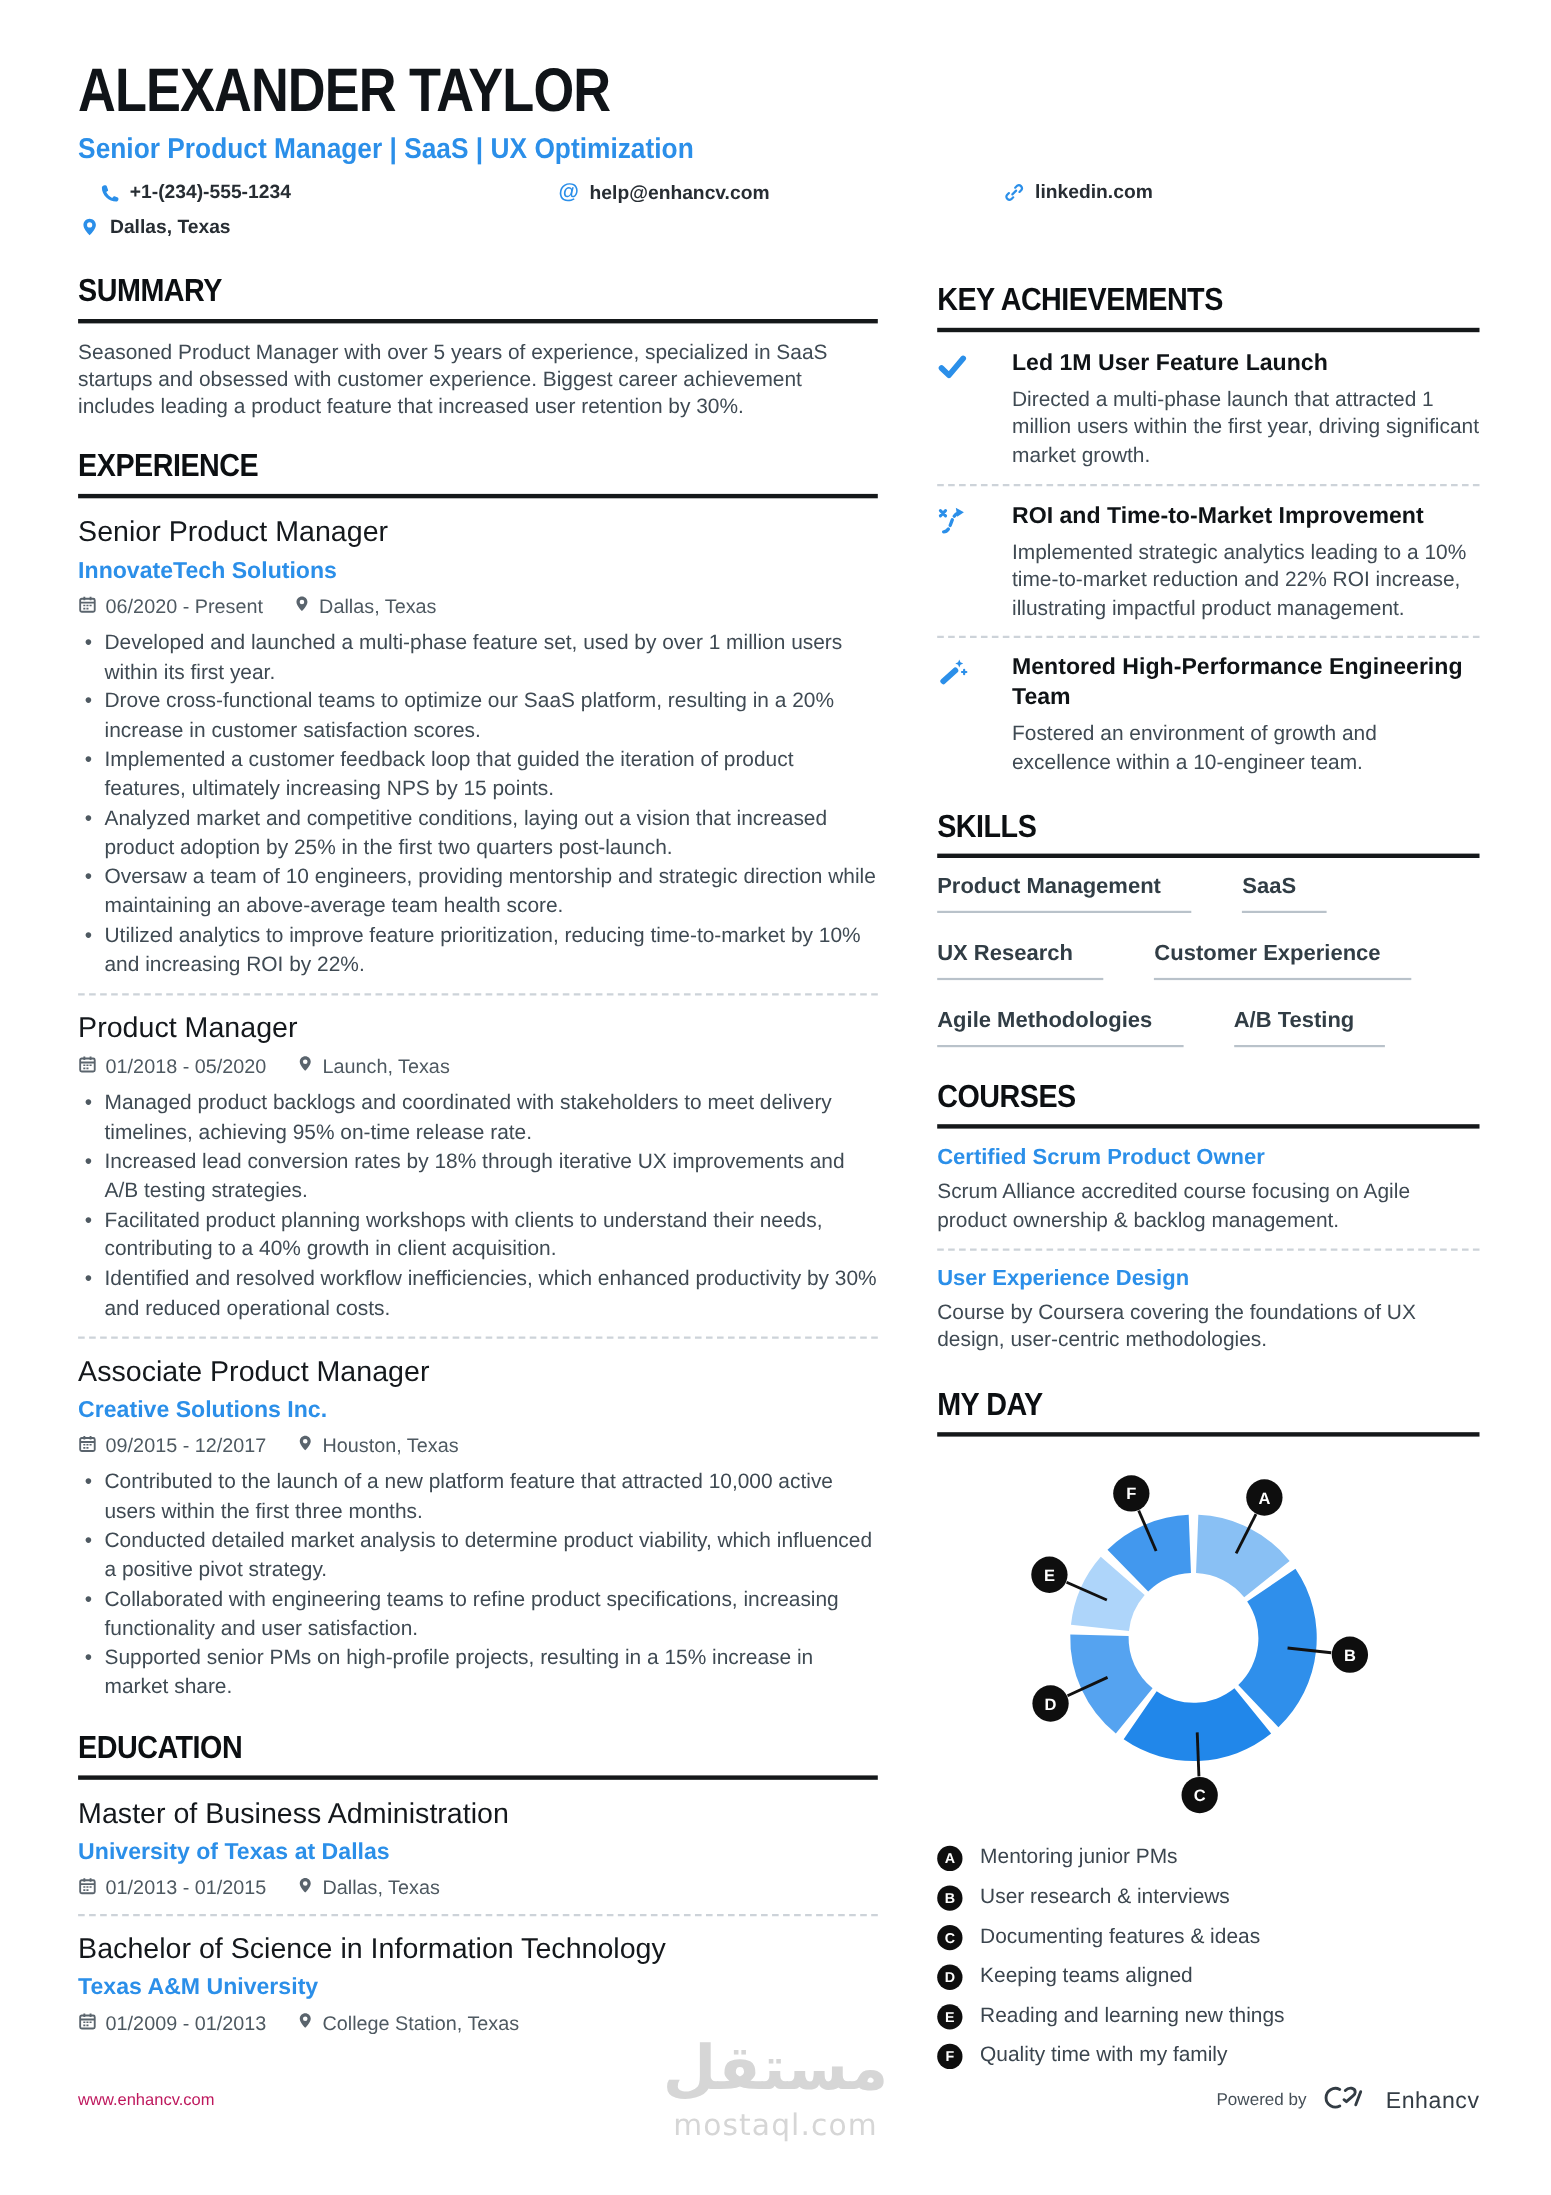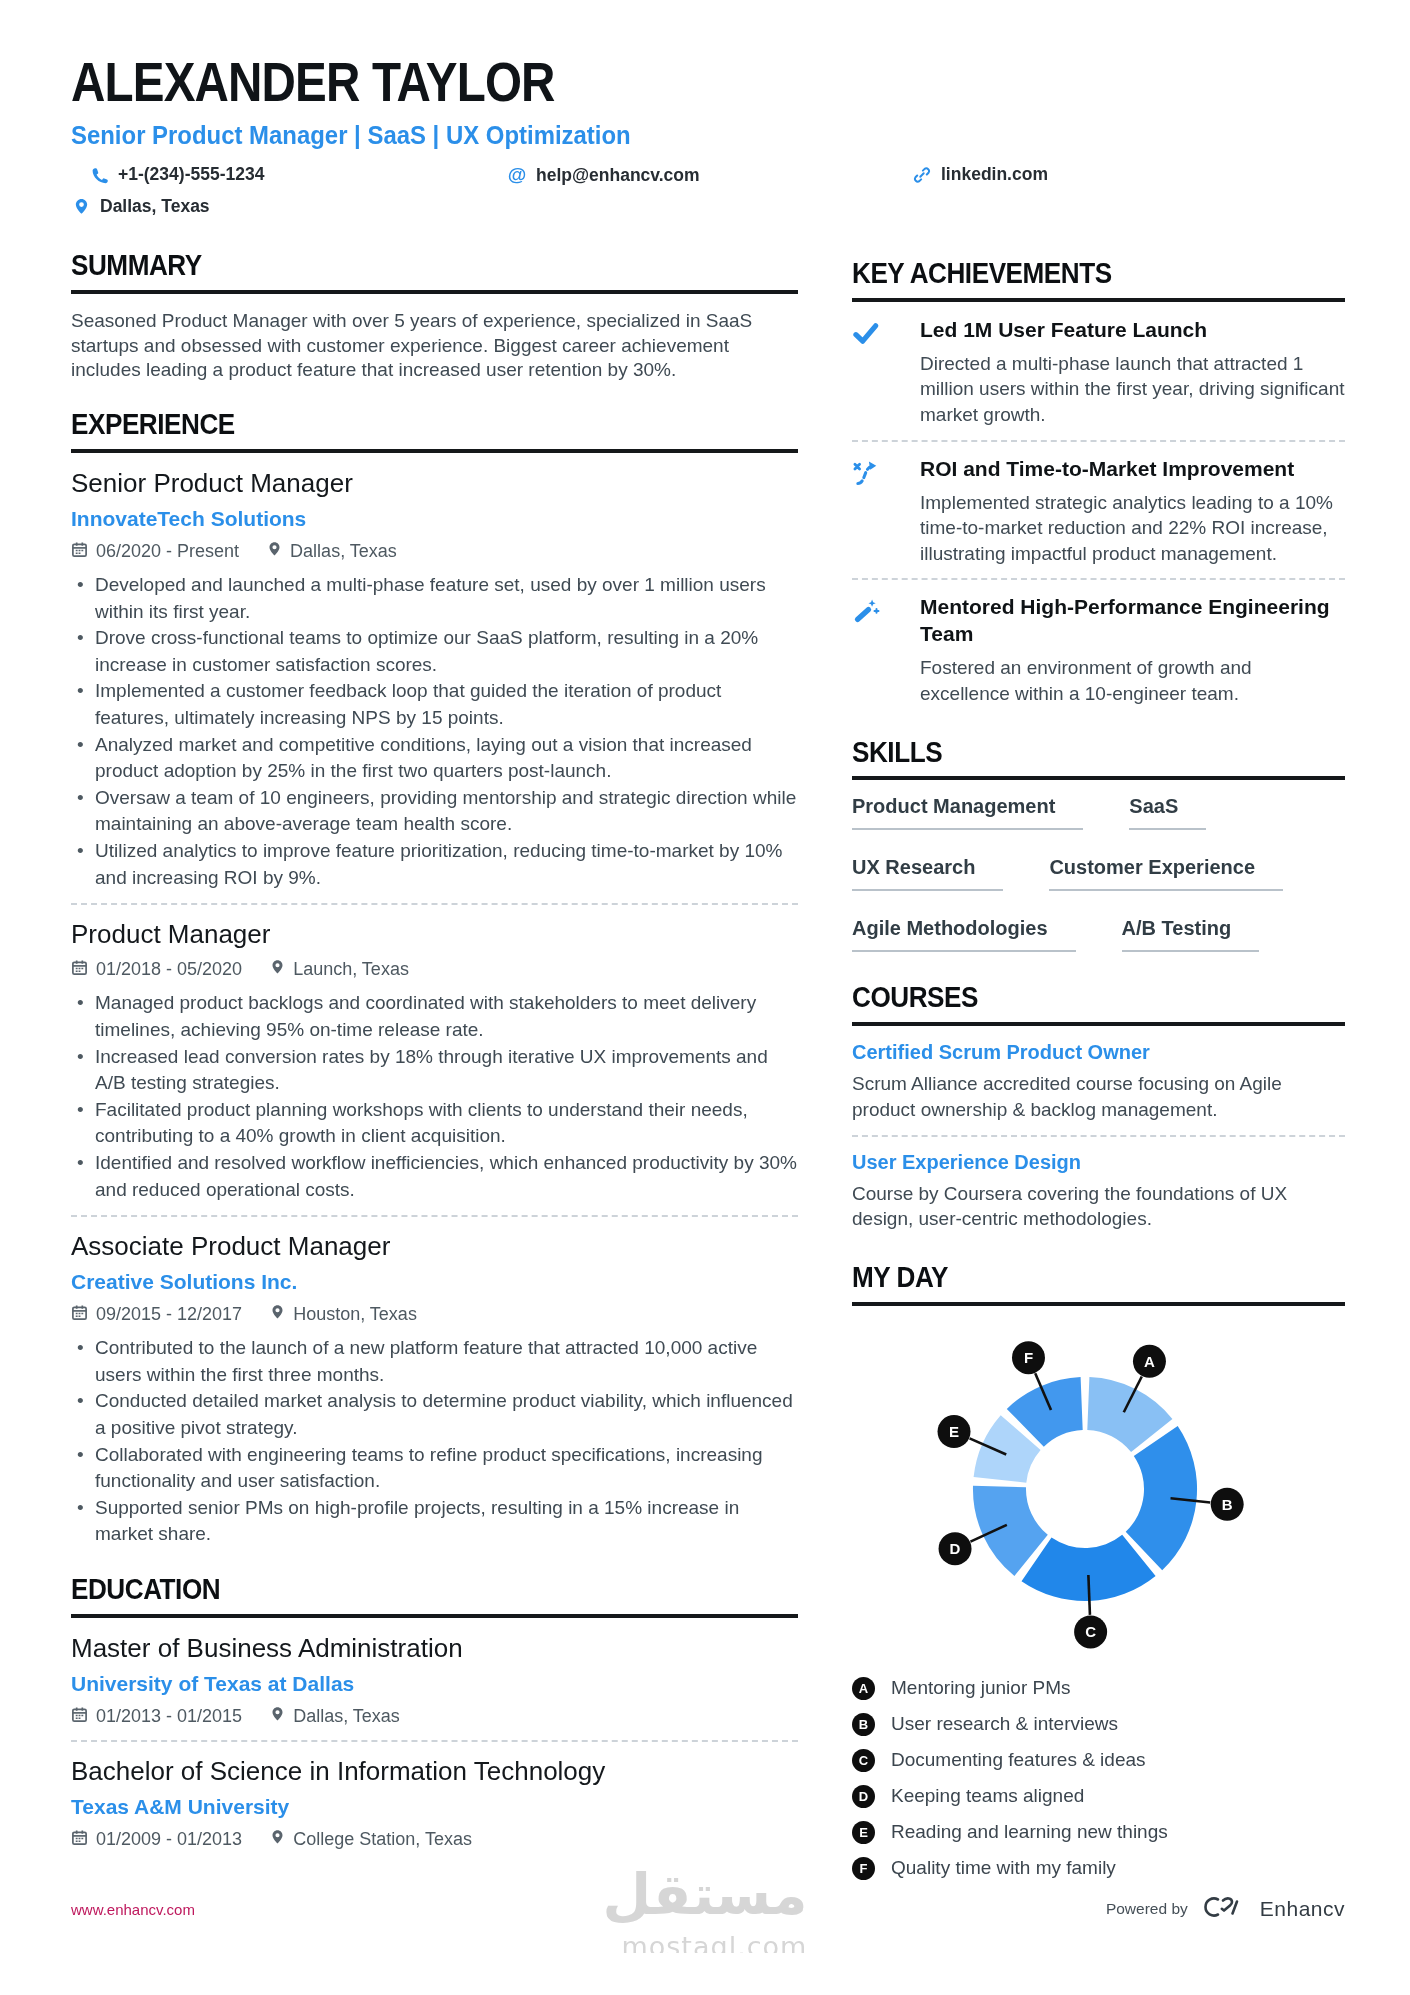--- a/index.html
+++ b/index.html
@@ -55,21 +55,21 @@
               font-size:13px;font-weight:bold;display:flex;align-items:center;justify-content:center;flex:0 0 auto;}
   .legend-label{font-size:19px;color:#3b454e;}
   
   .footer{position:absolute;left:71px;top:1892px;width:1274px;display:flex;
           justify-content:space-between;align-items:center;}
   .footer-site{font-size:15px;color:#be185d;}
   .powered{display:flex;align-items:center;gap:13px;}
   .powered-label{font-size:15.5px;color:#454f57;}
   .brand{font-size:21px;color:#333c44;letter-spacing:.5px;}
   .watermark{position:absolute;left:50%;top:1853px;transform:translateX(-50%);
-             text-align:right;color:#d6d6d6;font-family:"DejaVu Sans",sans-serif;pointer-events:none;margin-top:14px;}
+             text-align:center;color:#d6d6d6;font-family:"DejaVu Sans",sans-serif;pointer-events:none;}
   .wm-ar{font-size:56px;font-weight:bold;line-height:1;}
   .wm-la{font-size:27px;letter-spacing:1px;margin-top:8px;}
 </style>
 </head>
 <body>
 
 <div class="page">
 
   <header class="header">
     <h1 class="name"><span>ALEXANDER TAYLOR</span></h1>
@@ -135,21 +135,21 @@
                   </svg></span>
                 <span>Dallas, Texas</span>
               </span>
             </div>
             <div class="bullets">
               <div class="bullet">Developed and launched a multi-phase feature set, used by over 1 million users within its first year.</div>
               <div class="bullet">Drove cross-functional teams to optimize our SaaS platform, resulting in a 20% increase in customer satisfaction scores.</div>
               <div class="bullet">Implemented a customer feedback loop that guided the iteration of product features, ultimately increasing NPS by 15 points.</div>
               <div class="bullet">Analyzed market and competitive conditions, laying out a vision that increased product adoption by 25% in the first two quarters post-launch.</div>
               <div class="bullet">Oversaw a team of 10 engineers, providing mentorship and strategic direction while maintaining an above-average team health score.</div>
-              <div class="bullet">Utilized analytics to improve feature prioritization, reducing time-to-market by 10% and increasing ROI by 9%.</div>
+              <div class="bullet">Utilized analytics to improve feature prioritization, reducing time-to-market by 10% and increasing ROI by 22%.</div>
             </div>
           </div>
           <hr class="divider">
           <div class="job">
             <h3 class="job-title">Product Manager</h3>
             <div class="meta">
               <span class="m-item">
                 <span><svg width="17" height="17" viewBox="0 0 18 18">
                     <rect x="2" y="3.5" width="14" height="12.5" rx="1.5" fill="none" stroke="#5a646d" stroke-width="1.8"></rect>
                     <path d="M2 7.3h14" stroke="#5a646d" stroke-width="1.8"></path>

